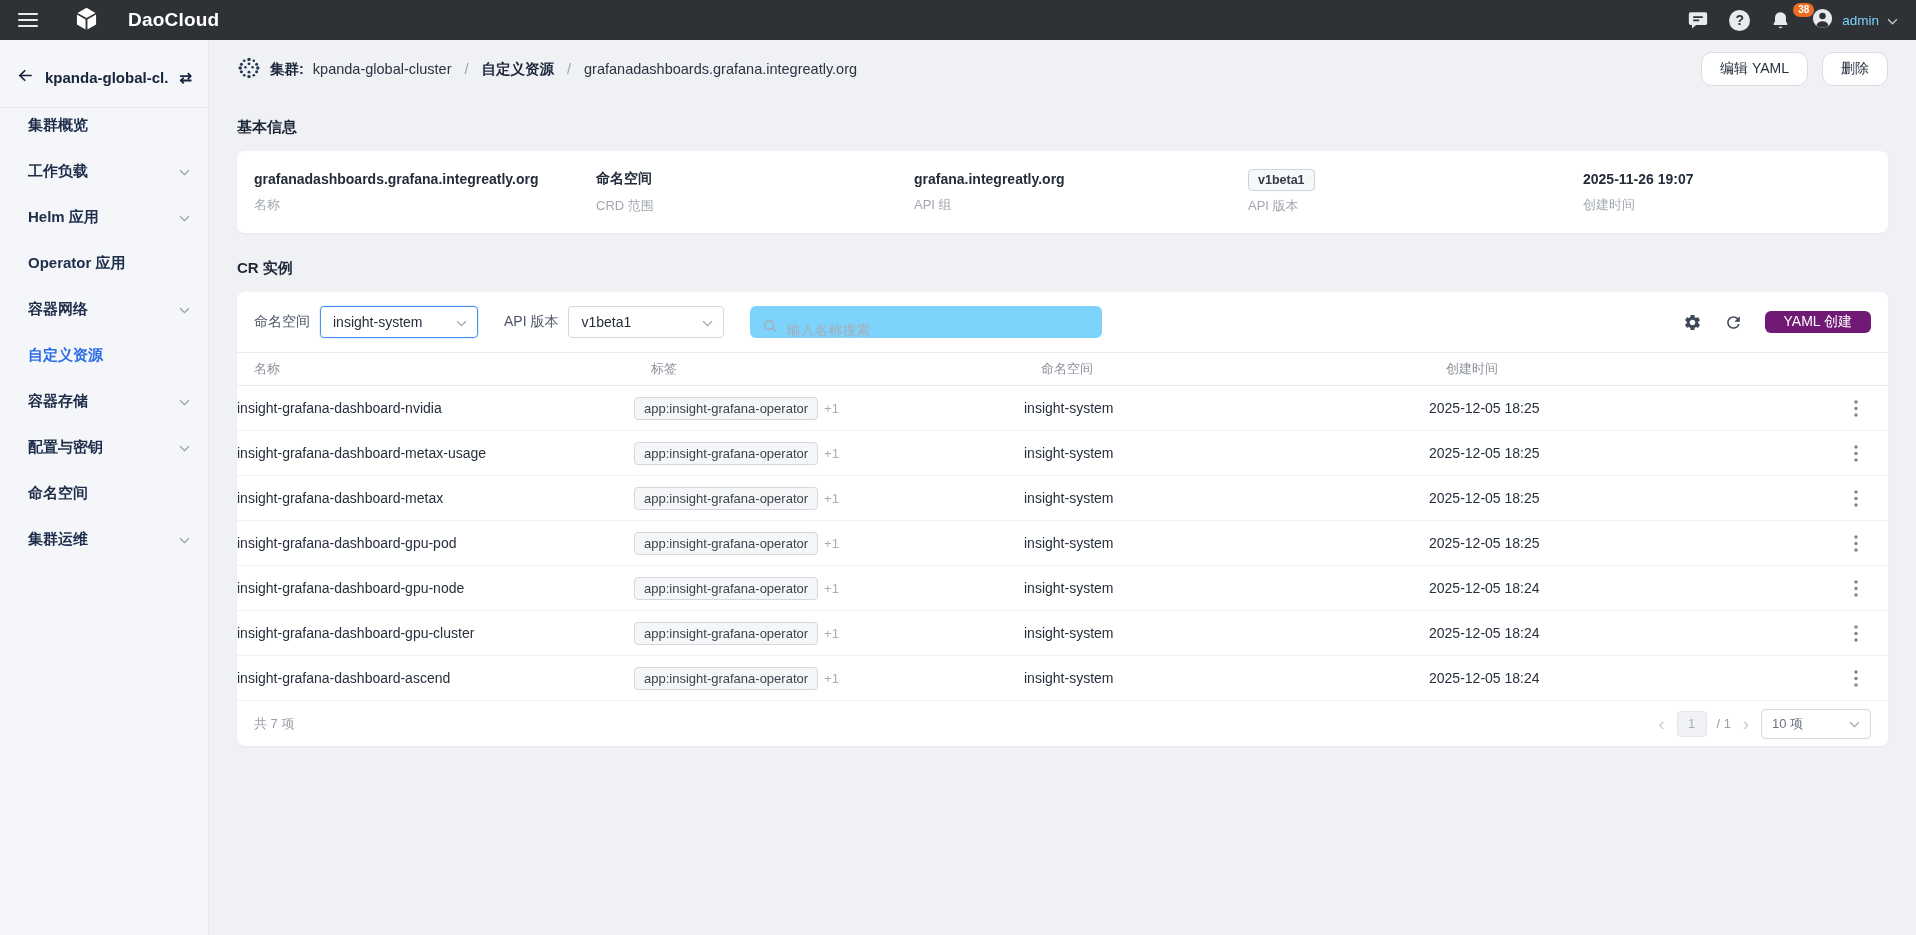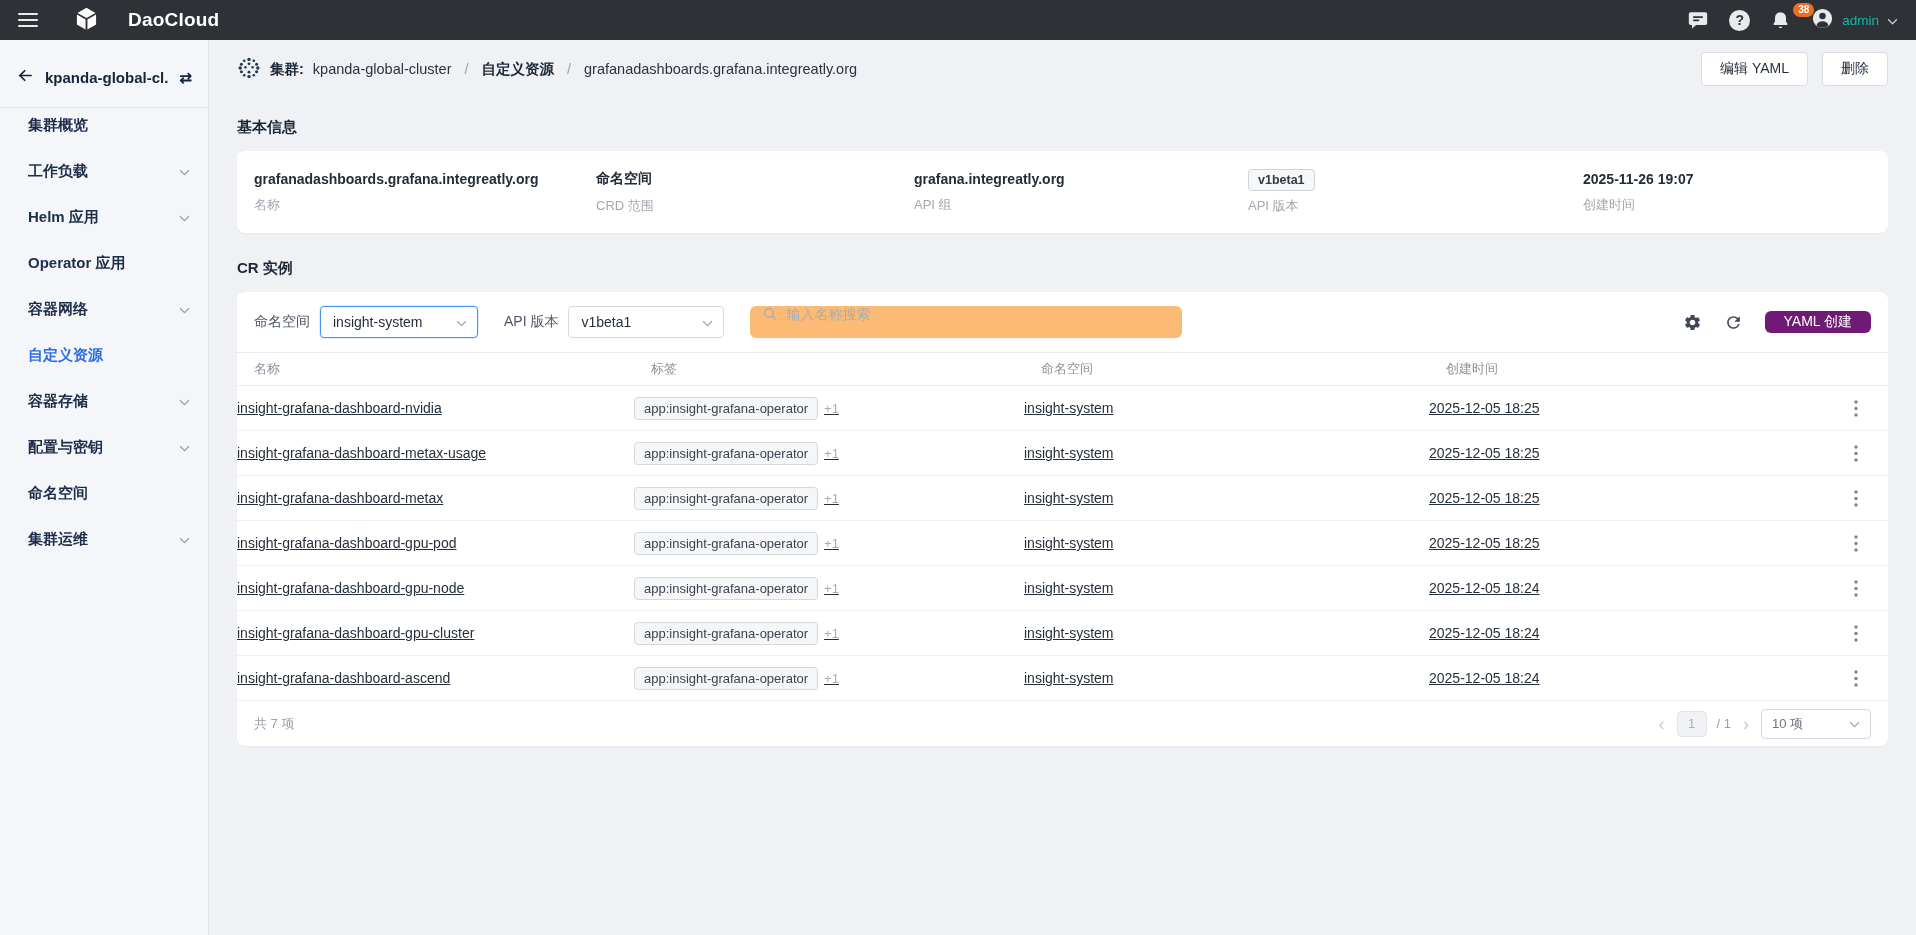--- a/index.html
+++ b/index.html
@@ -10,21 +10,21 @@
   .topbar { height:40px; background:#2e3236; display:flex; align-items:center; padding:0 18px; color:#e8eaed; }
   .hamburger { width:20px; height:14px; display:flex; flex-direction:column; justify-content:space-between; cursor:pointer; }
   .hamburger span { display:block; height:2px; background:#e8eaed; border-radius:1px; }
   .brand { display:flex; align-items:center; gap:9px; margin-left:36px; }
   .brand-name { font-size:19px; font-weight:700; letter-spacing:.2px; color:#ffffff;margin-left:20px; }
   .topbar-right { margin-left:auto; display:flex; align-items:center; gap:20px; }
   .tb-icon { position:relative; display:flex; align-items:center; justify-content:center; cursor:pointer; }
   .help-circle { width:21px; height:21px; border-radius:50%; background:#e8eaed; color:#2e3236; font-size:14px; font-weight:700; display:flex; align-items:center; justify-content:center; }
   .badge { position:absolute; top:-7px; left:23px; background:#ed6d23; color:#fff; font-size:10px; font-weight:700; border-radius:9px; padding:2px 5px; line-height:1; }
   .user-wrap { display:flex; align-items:center; gap:8px; cursor:pointer; }
-  .user-name { font-size:13.5px; color:#14b8a6; }
+  .user-name { font-size:13.5px; color:#7dd3fc; }
 
   
   .app { display:flex; height:895px; }
   .sidebar { width:209px; background:#f5f6f9; border-right:1px solid #e4e6ea; flex:none; }
   .content { flex:1; }
 
   
   .cluster-head { display:flex; align-items:center; gap:10px; padding:26px 16px 0 16px; }
   .cluster-name { font-size:15px; font-weight:700; color:#17243c; white-space:nowrap; overflow:hidden; }
   .switch-glyph { font-size:15px; font-weight:700; color:#17243c; margin-left:auto; cursor:pointer; }
@@ -34,53 +34,53 @@
   .side-item .chev { margin-left:auto; }
 
   
   .crumb-bar { height:58px; display:flex; align-items:center; padding:0 28px; }
   .crumb { display:flex; align-items:center; gap:9px; font-size:14.5px; }
   .crumb-cluster-label { font-weight:700; color:#1c2739; }
   .crumb-text { color:#2a3342; }
   .crumb-sep { color:#9aa1ab; margin:0 4px; }
   .crumb-strong { font-weight:700; color:#1c2739; }
   .crumb-actions { margin-left:auto; display:flex; gap:14px; }
-  .btn-plain { background:#fff; border:1px solid #d9dce1; border-radius:4px; height:34px; padding:0 18px; font-size:14px; color:#252e3d; font-family:inherit; cursor:pointer; }
+  .btn-plain { background:#fff; border:1px solid #d9dce1; border-radius:11px; height:34px; padding:0 18px; font-size:14px; color:#252e3d; font-family:inherit; cursor:pointer; }
 
   
   .page-body { padding:0 28px; }
   .sec-title { font-size:15px; font-weight:700; color:#1d2736; margin:20px 0 14px 0; }
   .card { background:#fff; border-radius:8px; box-shadow:0 1px 2px rgba(20,30,50,.04); }
 
   .info-card { height:82px; display:flex; align-items:center; padding:0 17px; }
   .info-col .val { font-size:14px; font-weight:700; color:#242d3a; margin-bottom:9px; }
   .info-col .lbl { font-size:13px; color:#a2a7af; }
   .ic1{width:342px;} .ic2{width:318px;} .ic3{width:334px;} .ic4{width:335px;} .ic5{flex:1;}
   .tag { display:inline-block; border:1px solid #cfd3da; background:#f6f7f9; border-radius:4px; padding:3px 9px; font-size:12.5px; font-weight:700; color:#333b47; }
 
   
   .filter-row { display:flex; align-items:center; padding:14px 17px; }
   .f-label { font-size:14px; color:#4d5666; margin-right:10px; }
   .selectbox { height:32px; background:#fff; border:1px solid #d5d9df; border-radius:4px; display:flex; align-items:center; padding:0 10px 0 12px; font-size:14px; color:#262f3c; cursor:pointer; }
   .selectbox.focused { border-color:#4791f7; box-shadow:0 0 0 1px rgba(71,145,247,.15); }
   .selectbox .chev { margin-left:auto; }
   .sel-ns { width:158px; margin-right:26px; }
   .sel-ver { width:156px; }
-  .searchbox { margin-left:26px; width:432px; height:32px; background:#fdba74; border-radius:6px; display:flex; align-items:flex-start; padding:0 12px; gap:8px; }
+  .searchbox { margin-left:26px; width:352px; height:32px; background:#7dd3fc; border-radius:6px; display:flex; align-items:flex-end; padding:0 12px; gap:8px; }
   .searchbox input { border:none; outline:none; background:transparent; font-size:14px; color:#262f3c; width:100%; font-family:inherit; }
   .searchbox input::placeholder { color:#a8adb5; }
   .filter-right { margin-left:auto; display:flex; align-items:center; gap:22px; }
   .tool-ic { cursor:pointer; display:flex; }
   .btn-primary { background:#701a75; color:#fff; border:none; border-radius:6px; height:22px; padding:0 19px; font-size:14px; font-family:inherit; cursor:pointer; }
 
   .tgrid { display:grid; grid-template-columns:397px 390px 405px 1fr 64px; align-items:center; }
   .thead { height:34px; border-top:1px solid #e9ebef; border-bottom:1px solid #e9ebef; color:#8b919b; font-size:13px; }
   .thead > div { padding-left:17px; }
   .trow { height:45px; border-bottom:1px solid #eef0f3; font-size:14px; color:#262f3c; }
-  .trow > div { padding-left:0;text-decoration:underline; }
+  .trow > div { padding-left:0; }
   .chip { display:inline-block; border:1px solid #d4d8de; background:#f5f6f8; border-radius:4px; padding:3px 9px; font-size:13px; color:#3c434e; }
   .more-count { color:#a8adb5; font-size:13px; margin-left:6px; }
   .cell-actions { display:flex; justify-content:flex-end; padding-right:26px !important; }
   .kebab { cursor:pointer; display:flex; padding:4px; }
 
   .pager { display:flex; align-items:center; height:45px; padding:0 17px; font-size:13px; color:#9aa0a9; }
   .pager-right { margin-left:auto; display:flex; align-items:center; gap:10px; }
   .pg-arrow { color:#c7cbd2; font-size:18px; line-height:1; cursor:pointer; padding:0 2px; }
   .pg-box { width:30px; height:26px; background:#f1f2f5; border:1px solid #e3e5e9; border-radius:4px; display:flex; align-items:center; justify-content:center; color:#a9aeb6; font-size:13px; }
   .pg-of { color:#9aa0a9; }

